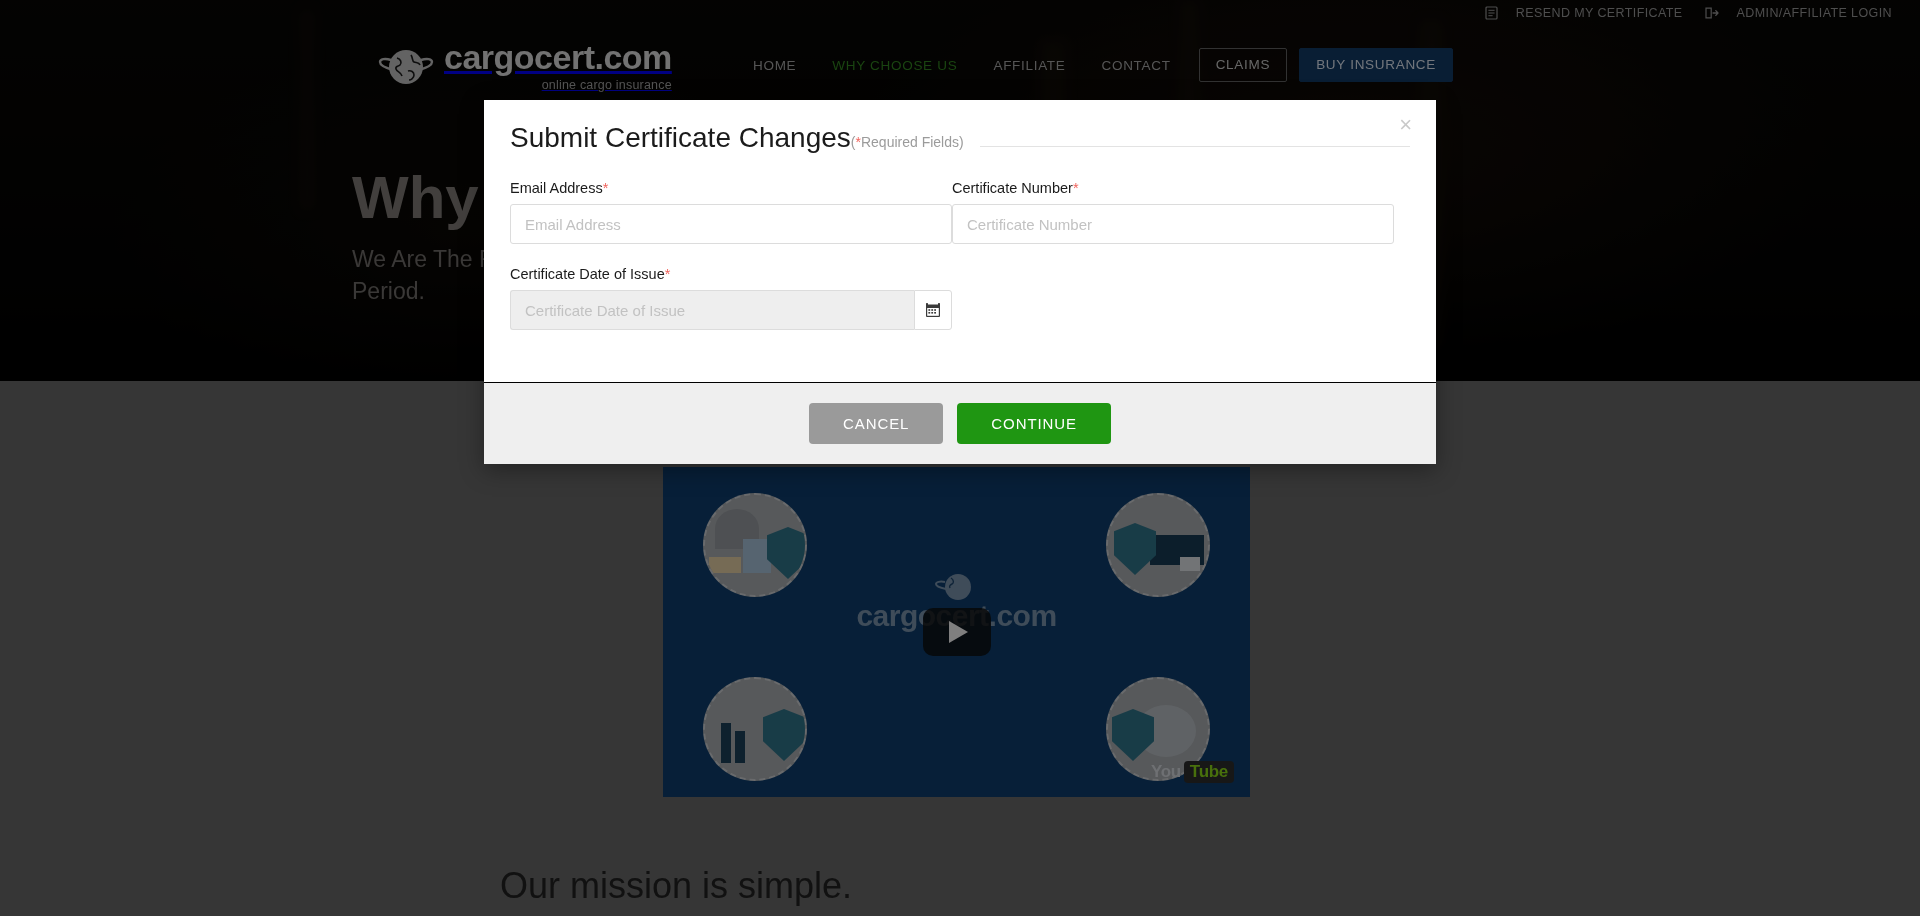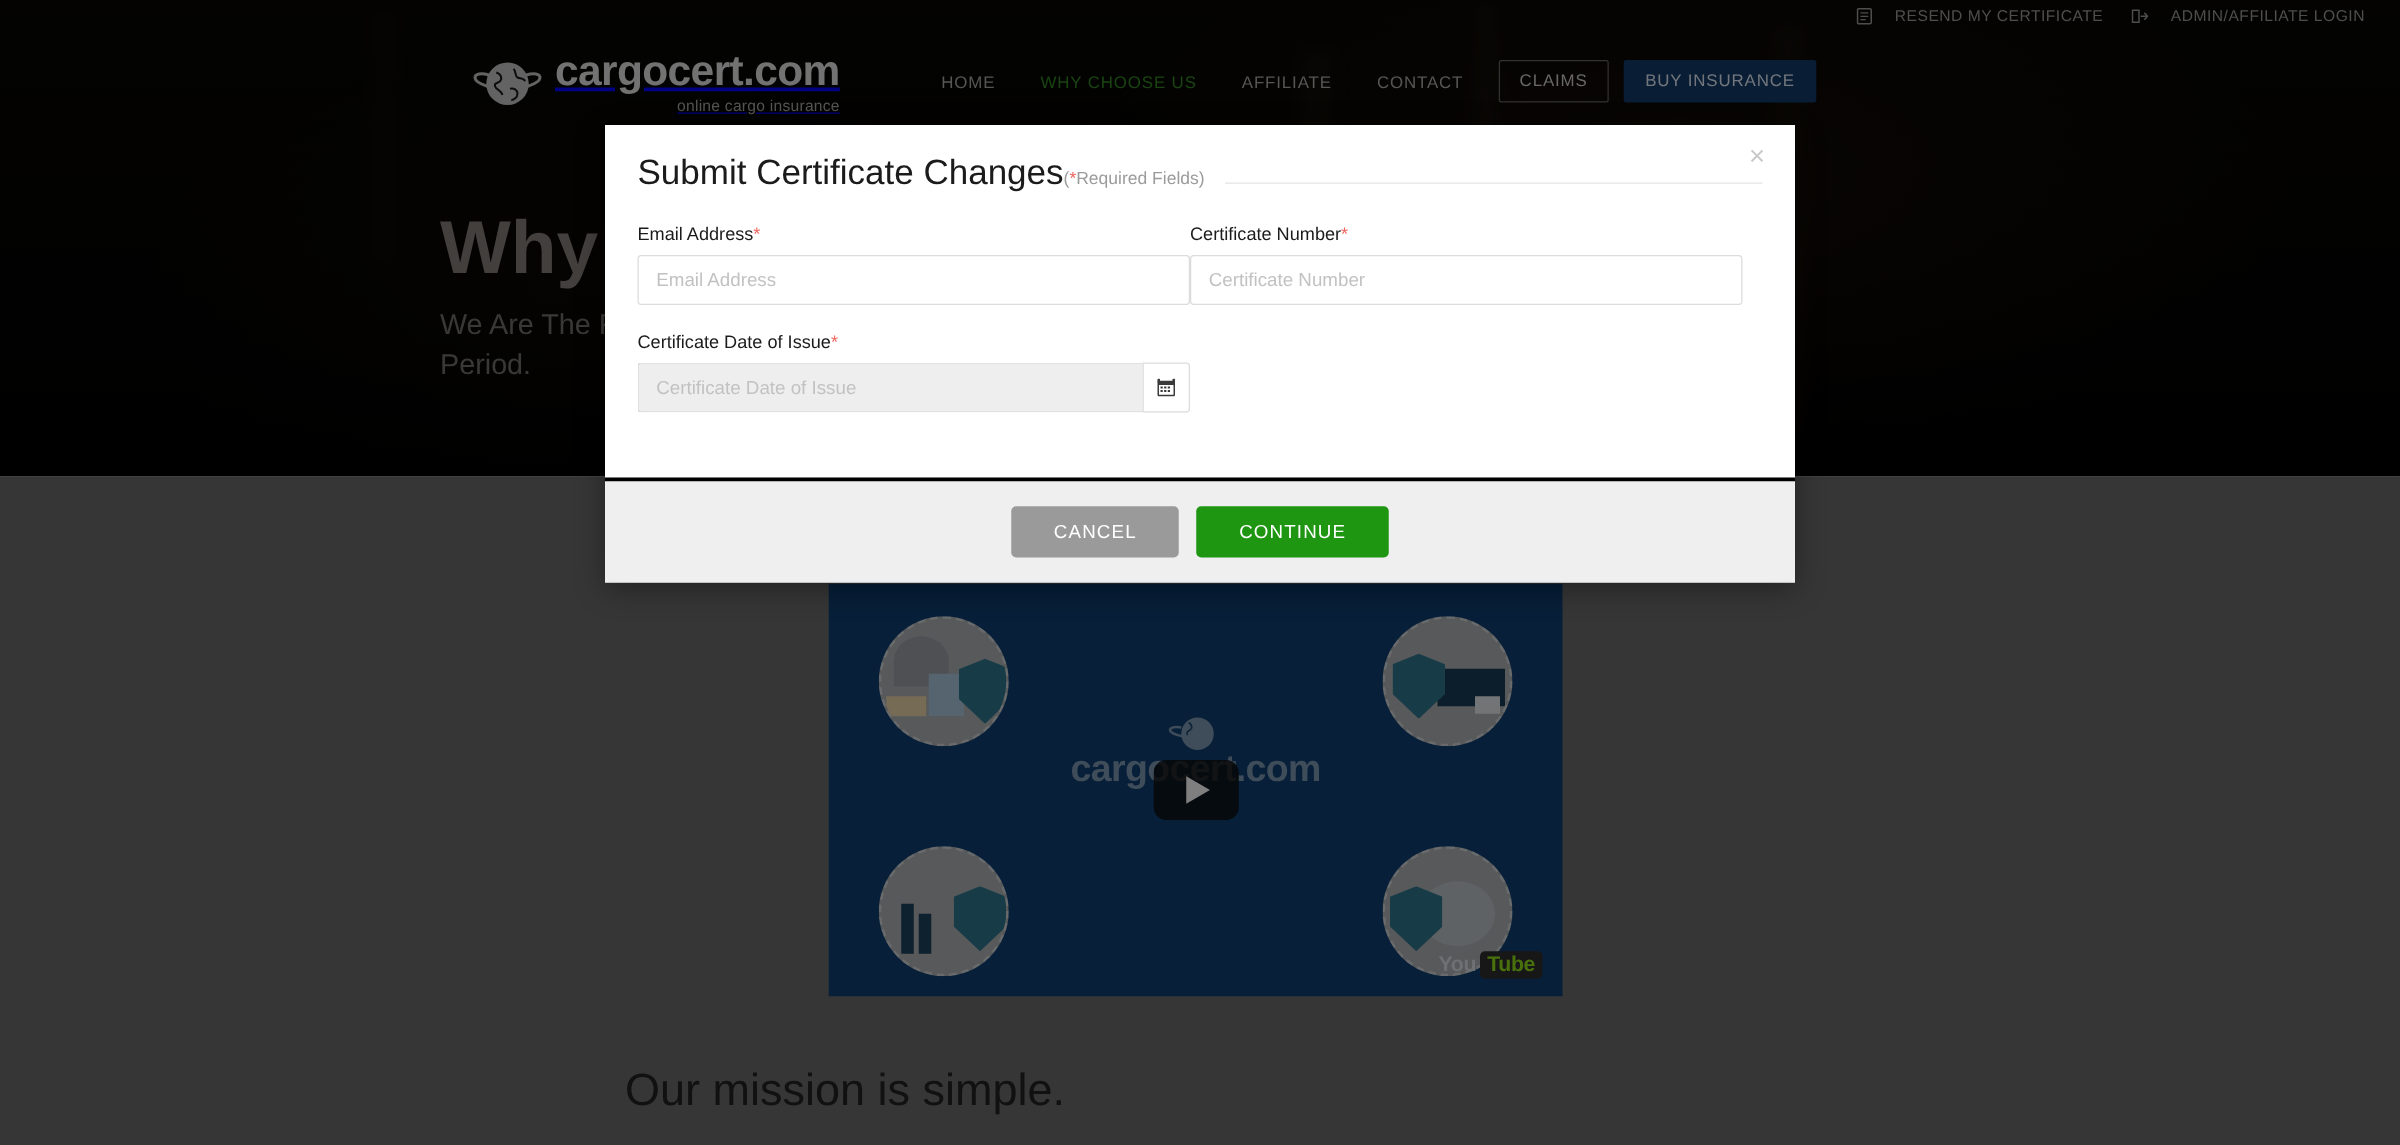--- a/index.html
+++ b/index.html
@@ -238,21 +238,21 @@
   }
   .yt-tube {
     background: #2b2b2b;
     color: #84cc16;
     padding: 1px 6px;
     border-radius: 4px;
   }
 
   .mission {
     position: absolute;
-    left: 500px; top: 470px;
+    left: 500px; top: 484px;
     width: 1000px;
     color: #1c1c1c;
   }
   .mission h2 {
     margin: 0;
     font-size: 36px;
     font-weight: normal;
     color: #1f1f1f;
   }
 
@@ -357,21 +357,21 @@
     background: #ffffff;
     display: flex;
     align-items: center;
     justify-content: center;
     color: #3a3a3a;
     cursor: pointer;
   }
 
   .modal-footer {
     background: #efefef;
-    border-top: 3px solid #000000;
+    border-top: 1px solid #000000;
     padding: 20px 26px;
     display: flex;
     justify-content: center;
     gap: 14px;
   }
   .btn {
     font-size: 15px;
     letter-spacing: .9px;
     font-family: "Liberation Sans", sans-serif;
     padding: 13px 34px;

